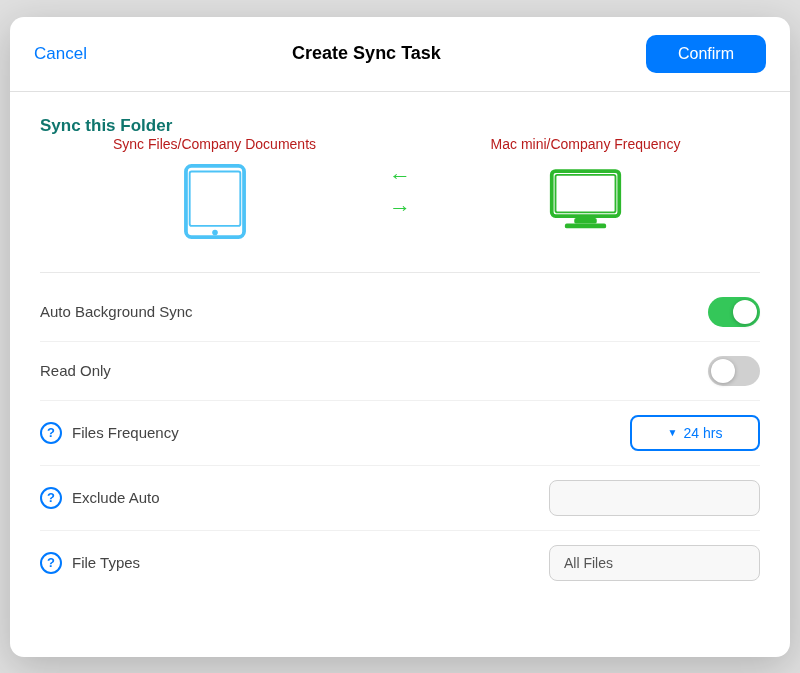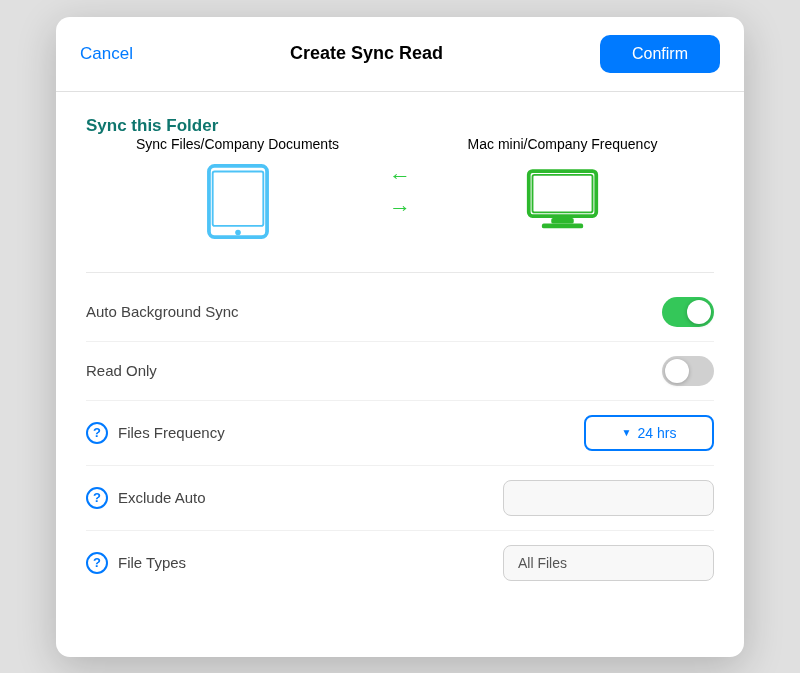--- a/index.html
+++ b/index.html
@@ -13,21 +13,21 @@
       display: flex;
       justify-content: center;
       align-items: center;
       min-height: 100vh;
       font-family: -apple-system, BlinkMacSystemFont, 'Segoe UI', sans-serif;
     }
 
     .dialog {
       background: #ffffff;
       border-radius: 14px;
-      width: 688px;
+      width: 780px;
       min-height: 640px;
       box-shadow: 0 10px 40px rgba(0,0,0,0.2);
       overflow: hidden;
       padding: 0;
     }
 
     .header {
       display: flex;
       align-items: center;
       justify-content: space-between;
@@ -83,21 +83,21 @@
     .sync-endpoint {
       display: flex;
       flex-direction: column;
       align-items: center;
       gap: 10px;
       flex: 1;
     }
 
     .sync-label {
       font-size: 14px;
-      color: #000000;
+      color: #b91c1c;
       text-align: center;
     }
 
     .device-icon {
       width: 80px;
       height: 80px;
       display: flex;
       align-items: center;
       justify-content: center;
     }
@@ -239,21 +239,21 @@
       height: 70px;
     }
   </style>
 </head>
 <body>
 
 <div class="dialog">
 
   <div class="header">
     <button class="cancel-btn">Cancel</button>
-    <span class="title">Create Sync Read</span>
+    <span class="title">Create Sync Task</span>
     <button class="confirm-btn">Confirm</button>
   </div>
 
   <div class="content">
 
     <div class="section-title">Sync this Folder</div>
 
     <div class="sync-row">
 
       <div class="sync-endpoint">

